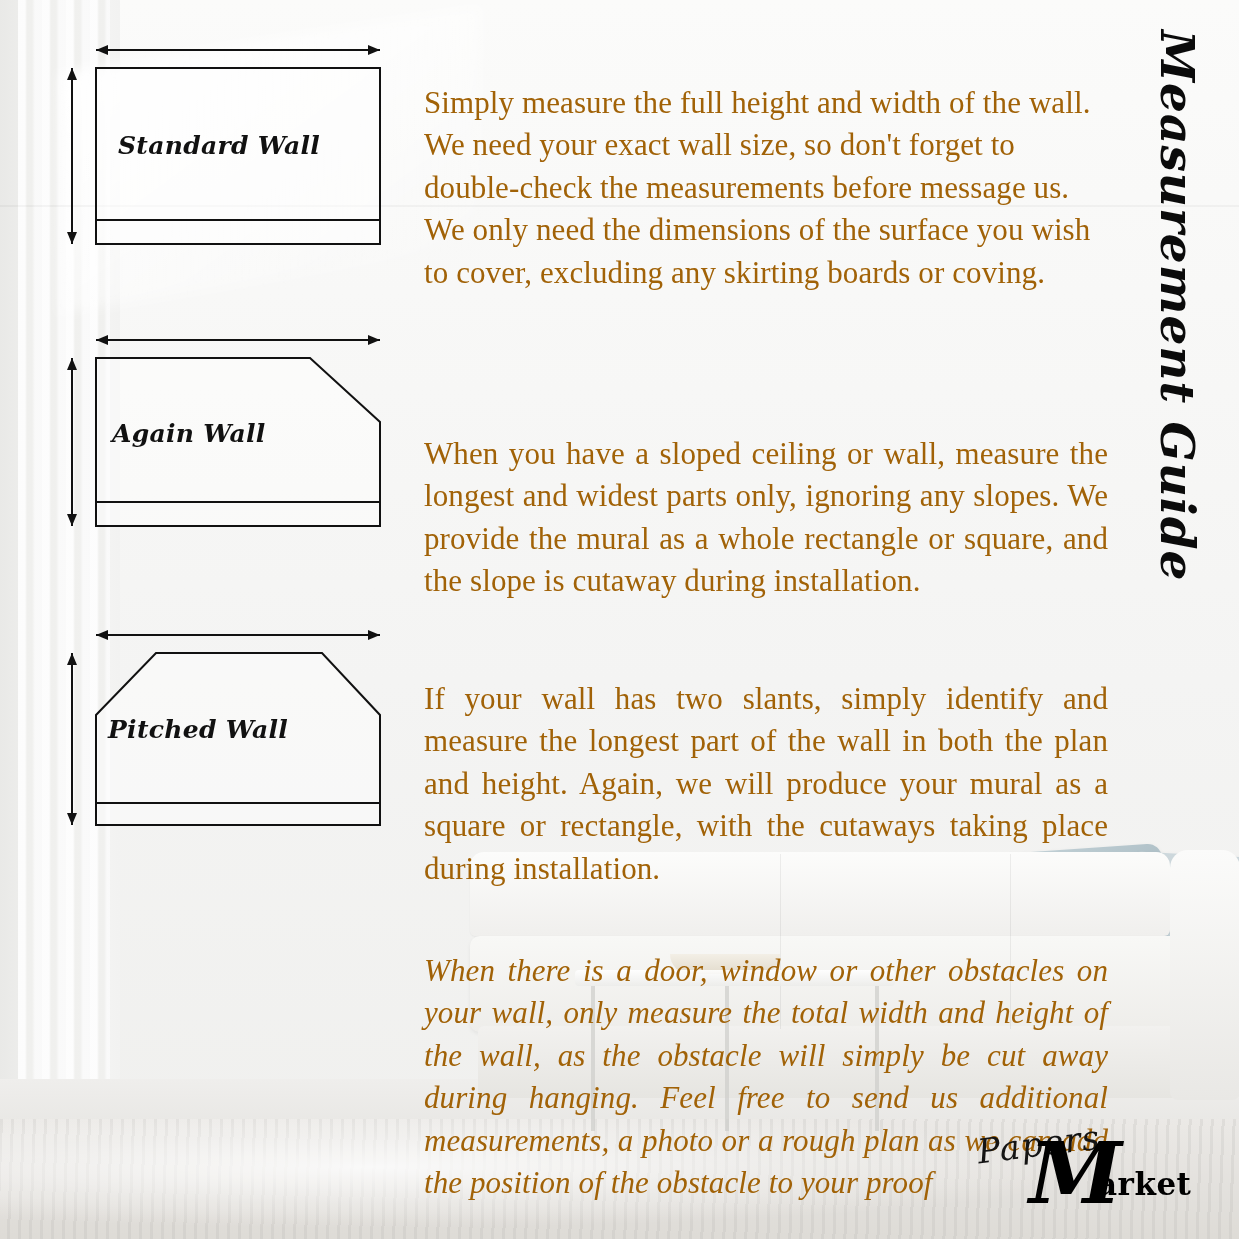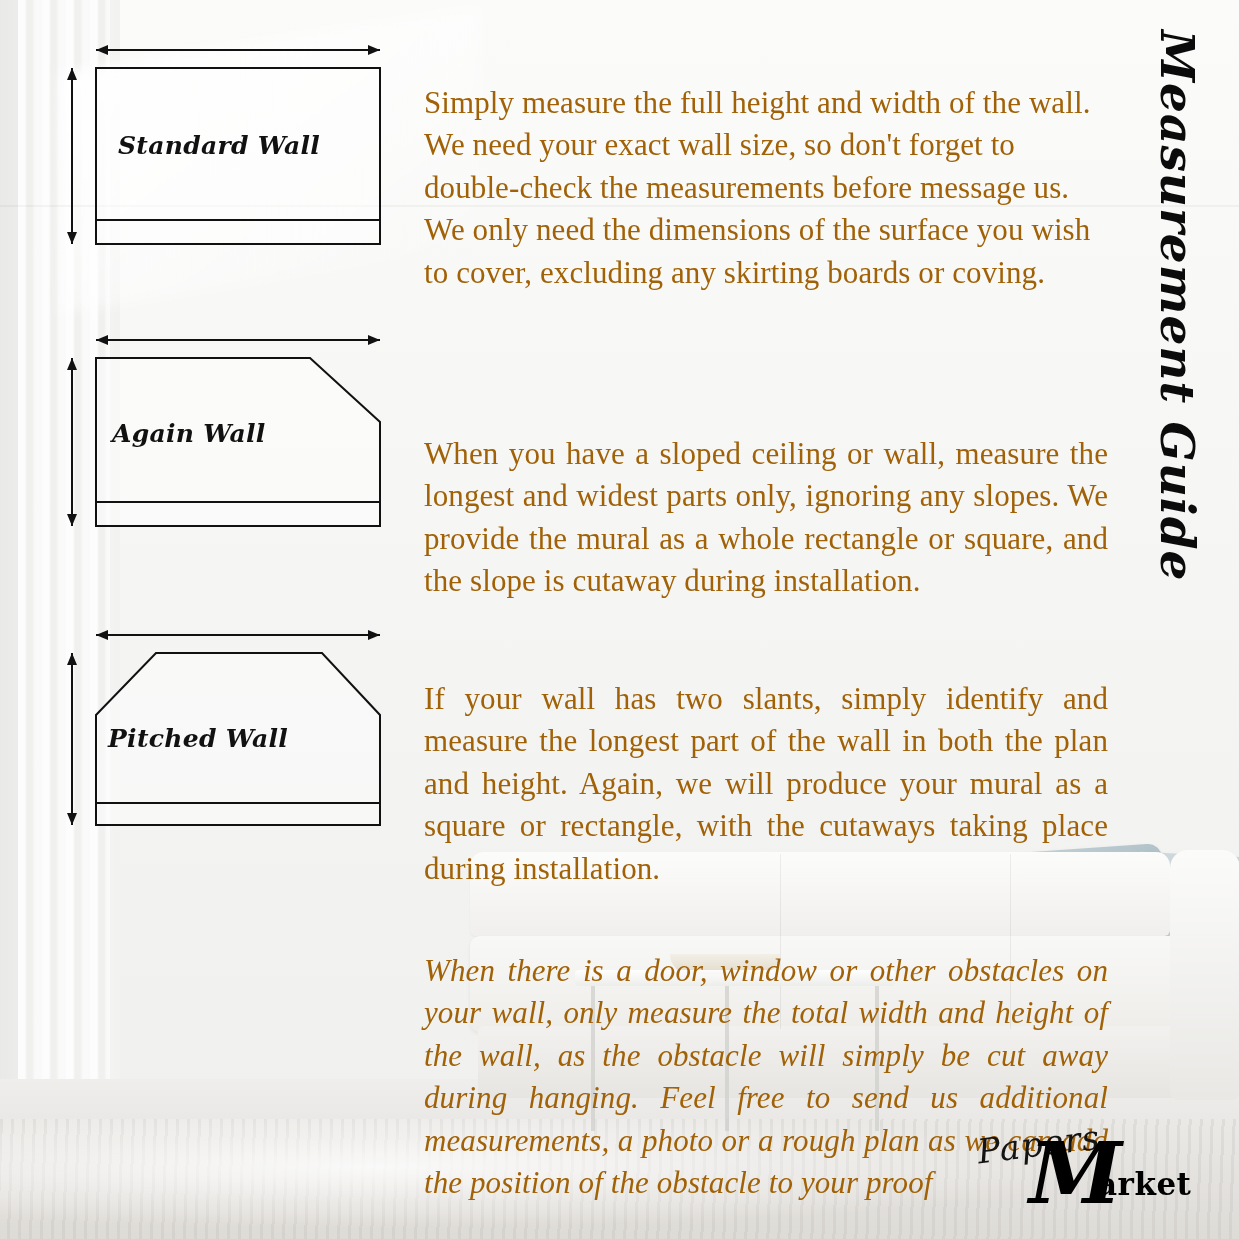--- a/index.html
+++ b/index.html
@@ -345,21 +345,21 @@
       <svg width="340" height="250" viewBox="0 0 340 250">
         <line x1="36" y1="10" x2="320" y2="10" stroke="#111" stroke-width="2"></line>
         <polygon points="36,10 48,5 48,15" fill="#111"></polygon>
         <polygon points="320,10 308,5 308,15" fill="#111"></polygon>
         <line x1="12" y1="28" x2="12" y2="200" stroke="#111" stroke-width="2"></line>
         <polygon points="12,28 7,40 17,40" fill="#111"></polygon>
         <polygon points="12,200 7,188 17,188" fill="#111"></polygon>
         <path d="M36,90 L96,28 L262,28 L320,90 L320,200 L36,200 Z" fill="rgba(255,255,255,0.45)" stroke="#111" stroke-width="2"></path>
         <line x1="36" y1="178" x2="320" y2="178" stroke="#111" stroke-width="2"></line>
       </svg>
-      <div class="dlabel" style="left:48px; top:100px;">Pitched Wall</div>
+      <div class="dlabel" style="left:48px; top:91px;">Pitched Wall</div>
     </div>
 
   </div>
 
   <div class="paras">
     <div class="para p1">Simply measure the full height and width of the wall. We need your exact wall size, so don't forget to double-check the measurements before
 message us. We only need the dimensions of the surface you wish to cover, excluding any skirting boards or coving.</div>
     <div class="para p2">When you have a sloped ceiling or wall, measure the longest and widest parts only, ignoring any slopes. We provide the mural as a whole rectangle or square, and the slope is cutaway during installation.</div>
     <div class="para p3">If your wall has two slants, simply identify and measure the longest part of the wall in both the plan and height. Again, we will produce your mural as a square or rectangle, with the cutaways taking place during installation.</div>
     <div class="para p4">When there is a door, window or other obstacles on your wall, only measure the total width and height of the wall, as the obstacle will simply be cut away during hanging. Feel free to send us additional measurements, a photo or a rough plan as we can add the position of the obstacle to your proof</div>

